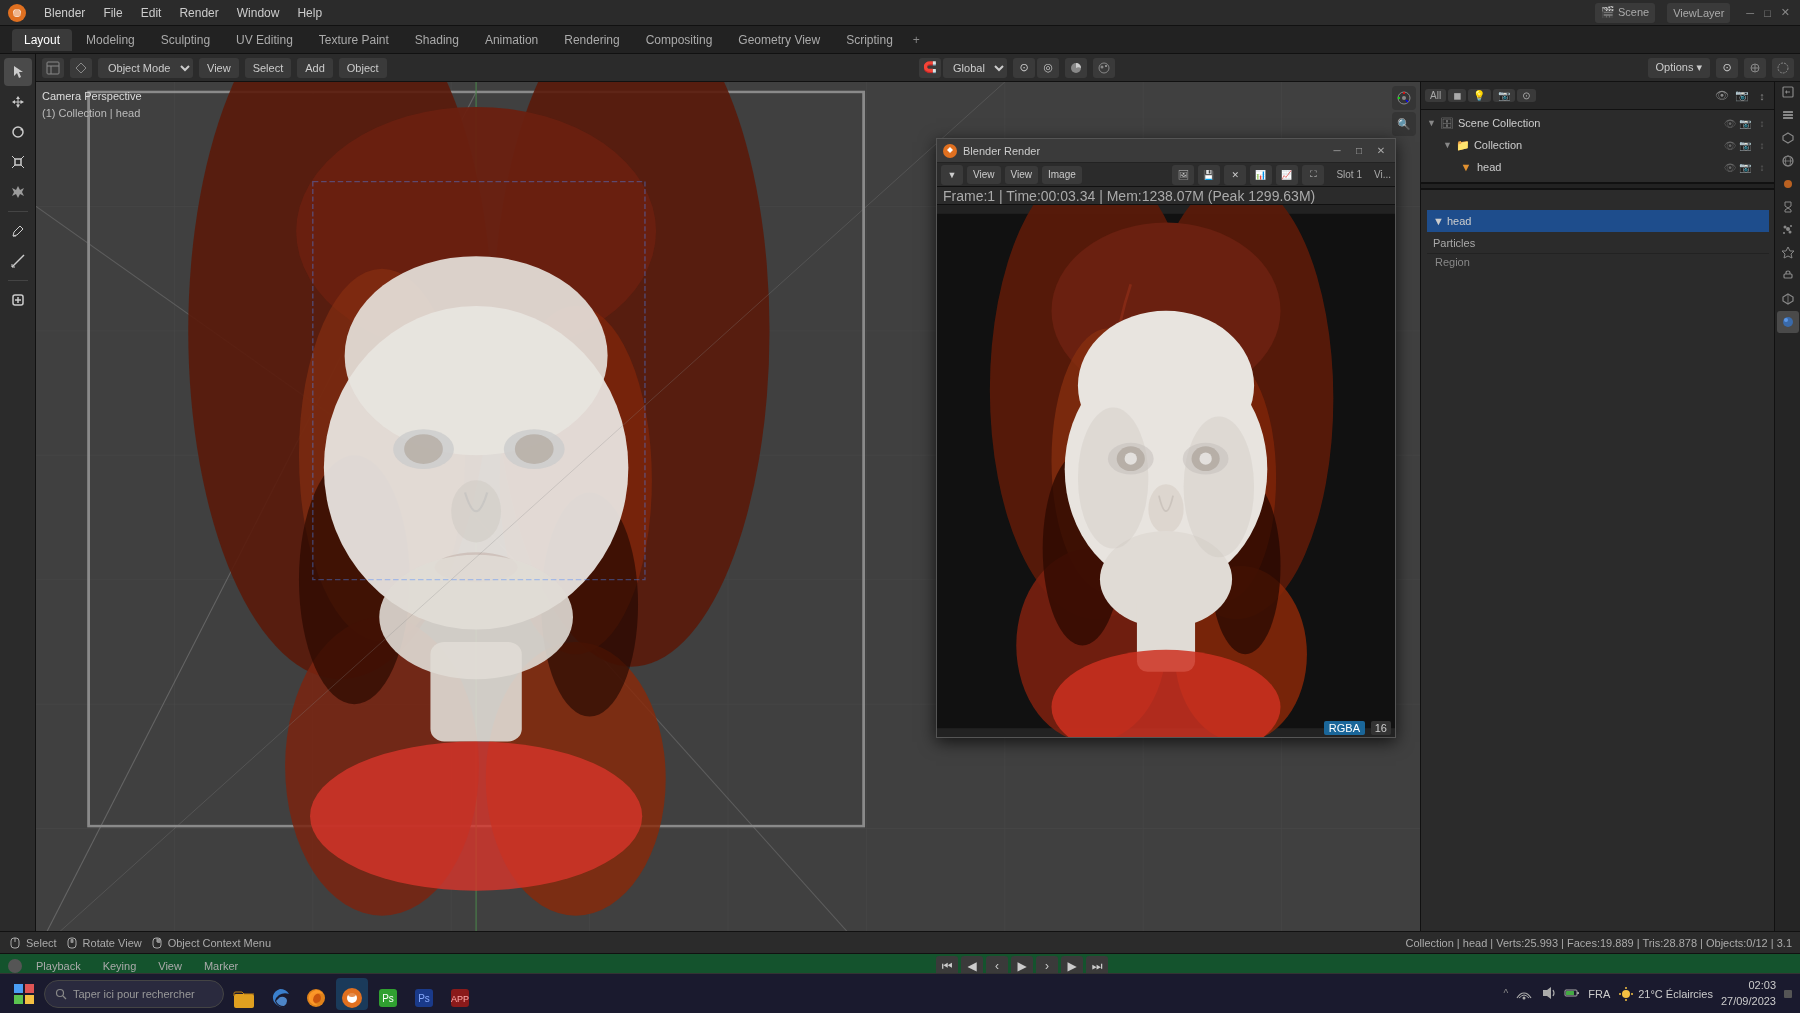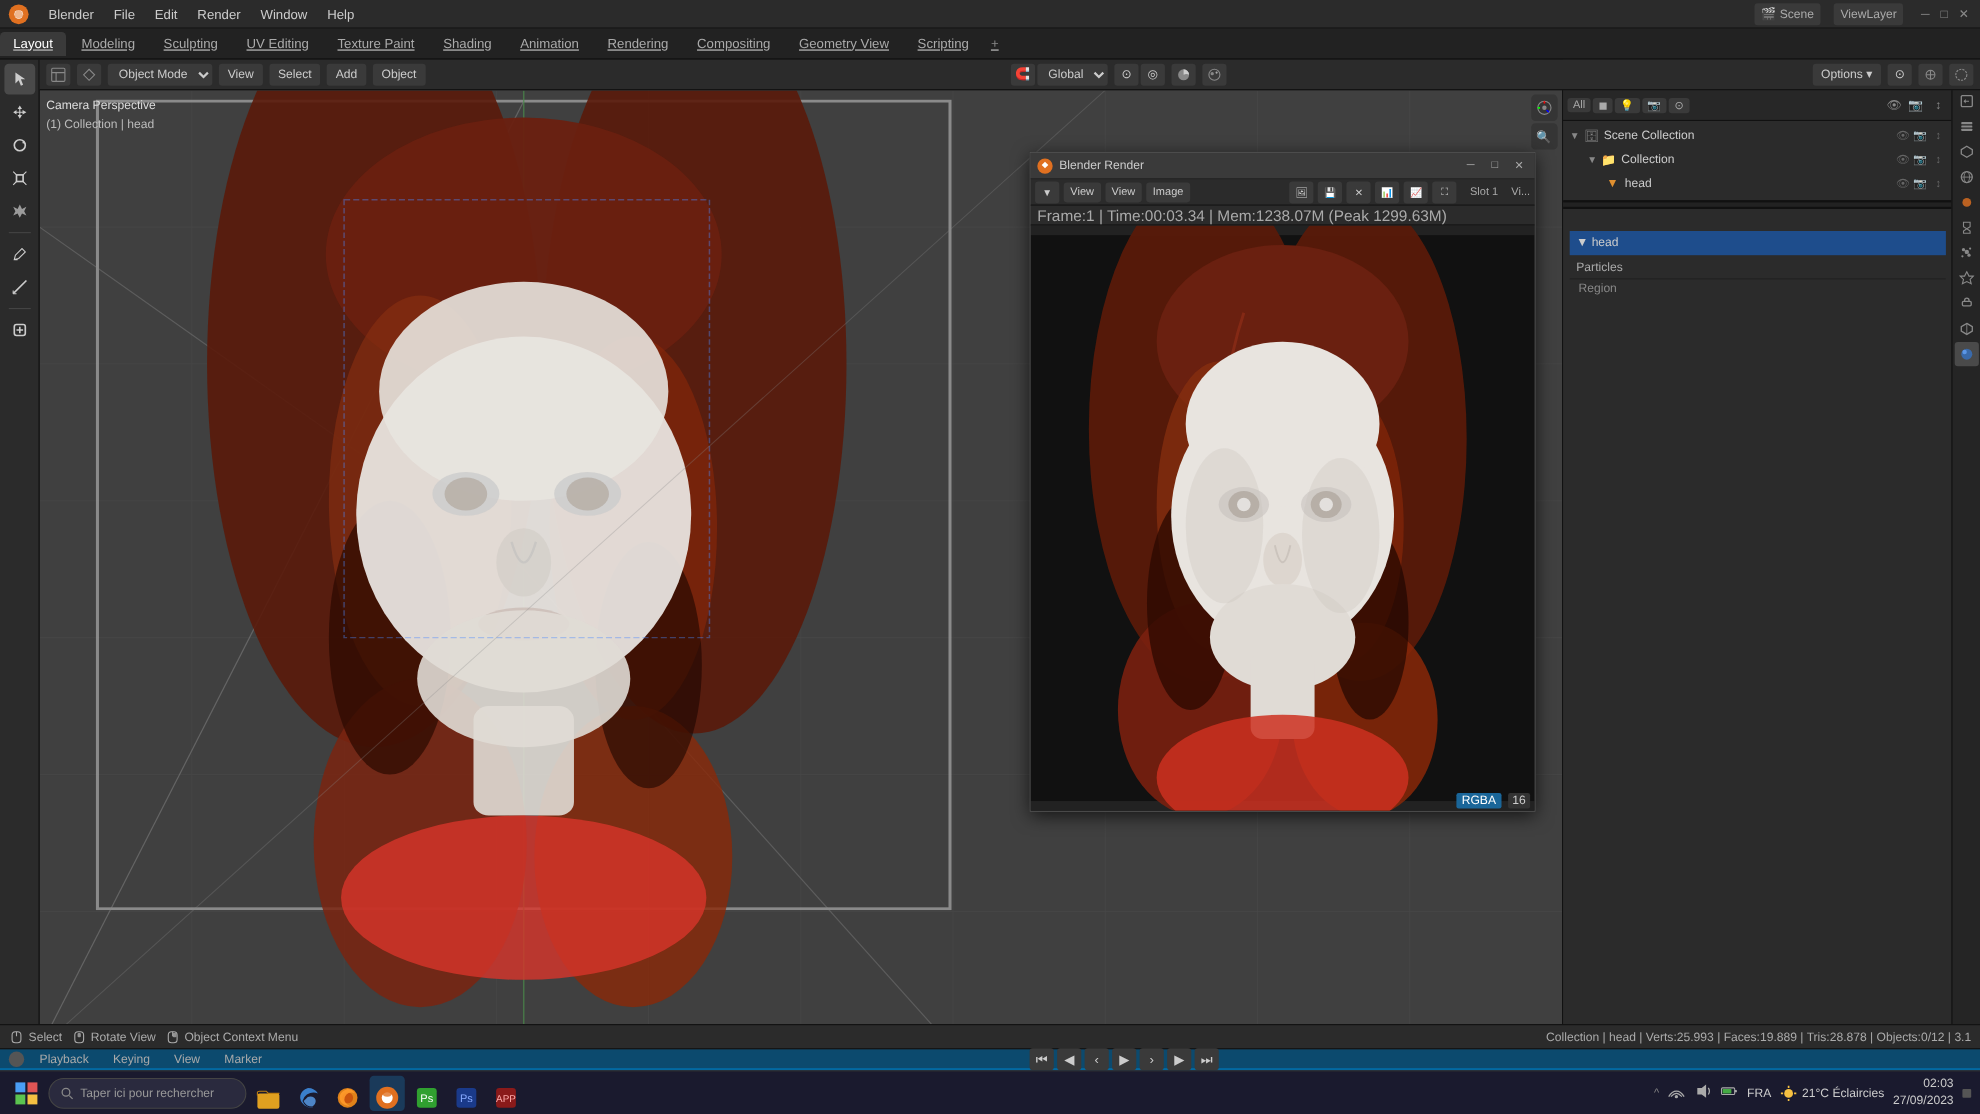--- a/index.html
+++ b/index.html
@@ -49,28 +49,27 @@
       border-radius: 3px;
     }
 
     
     #workspace-tabs {
       width: 100%;
       height: 28px;
       background: #222;
       display: flex;
       align-items: center;
-      padding: 0 0;
+      padding: 0 12px;
       border-bottom: 1px solid #111;
       position: absolute;
       top: 26px;
       left: 0;
       z-index: 100;
       gap: 2px;
-      text-decoration: underline;
     }
     .ws-tab {
       padding: 4px 12px;
       font-size: 12px;
       color: #aaa;
       cursor: pointer;
       border-radius: 4px 4px 0 0;
       background: transparent;
     }
     .ws-tab.active {
@@ -454,27 +453,26 @@
       bottom: 0;
       left: 0;
       right: 0;
       height: 60px;
       background: #222;
       border-top: 1px solid #111;
       z-index: 20;
     }
     #timeline-controls {
       height: 24px;
-      background: #0c4a6e;
+      background: #14532d;
       display: flex;
       align-items: center;
       padding: 0 8px;
       gap: 6px;
-      border-bottom: 7px solid #0369a1;
-      justify-content: flex-end;
+      border-bottom: 1px solid #0369a1;
     }
     .tc-btn {
       padding: 1px 8px;
       background: transparent;
       color: #aaa;
       border: none;
       cursor: pointer;
       font-size: 11px;
     }
     .tc-spacer { flex: 1; }

